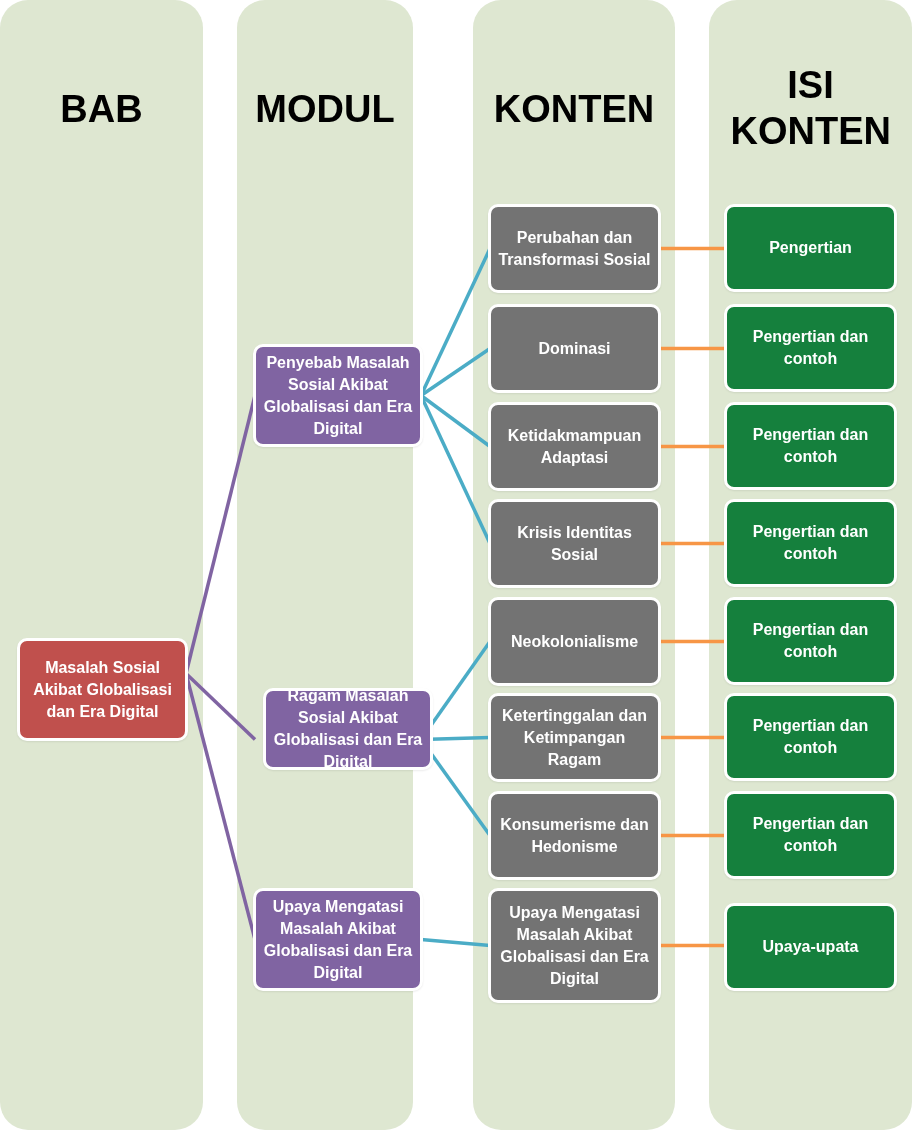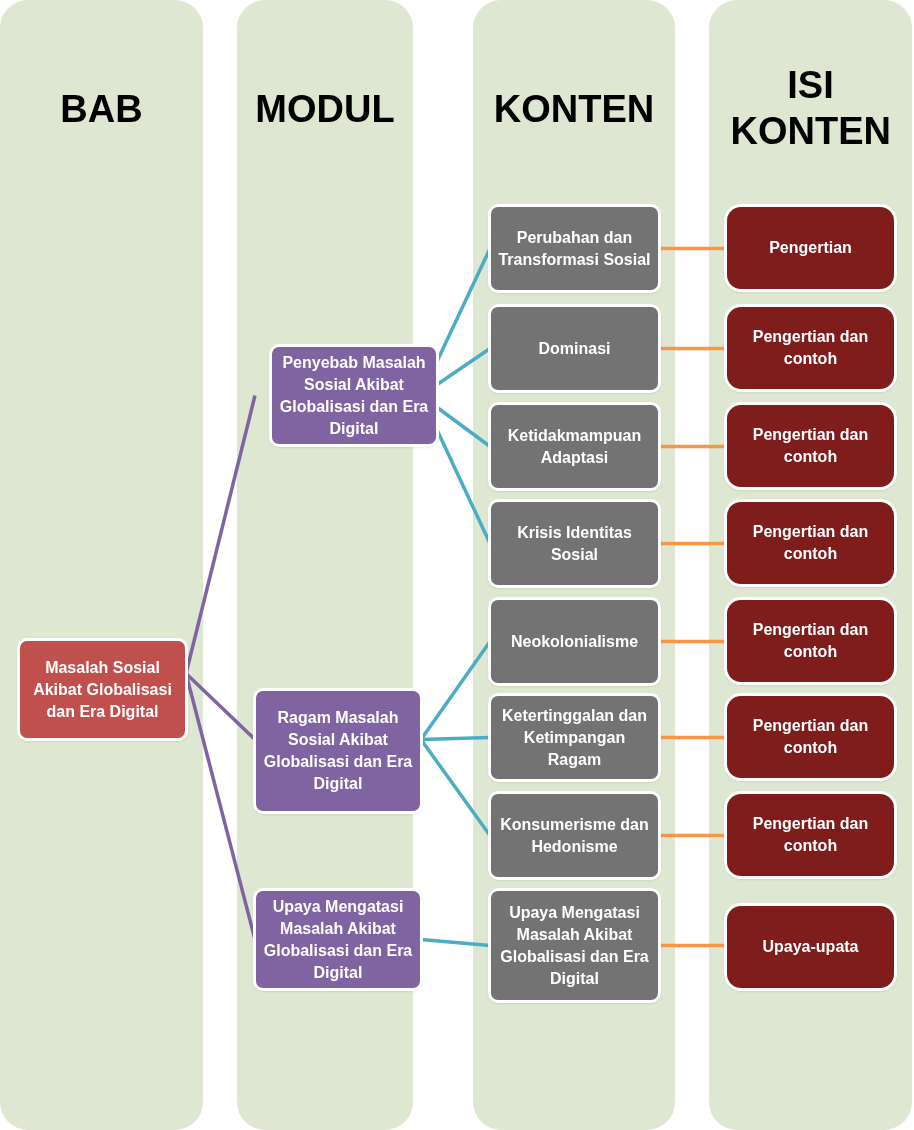--- a/index.html
+++ b/index.html
@@ -10,21 +10,21 @@
   .col-head { position: absolute; left: 0; right: 0; text-align: center;
               font-weight: bold; font-size: 38px; color: #000; line-height: 46px; }
   svg#links { position: absolute; left: 0; top: 0; }
   .node { position: absolute; box-sizing: border-box; border: 3px solid #ffffff;
           border-radius: 10px; color: #ffffff; font-weight: bold; font-size: 16px;
           line-height: 22px; text-align: center; display: flex; align-items: center;
           justify-content: center; padding: 2px 4px; box-shadow: 0 1px 2px rgba(0,0,0,0.08); }
   .n-bab { background: #c0504d; }
   .n-mod { background: #8064a2; }
   .n-kon { background: #737373; }
-  .n-isi { background: #7f1d1d; border-radius: 17px; }
+  .n-isi { background: #15803d; }
   .node span { display: block; }
 </style>
 </head>
 <body>
 
 <div class="col" style="left:0;width:203px;">
   <div class="col-head" style="top:86px;">BAB</div>
 </div>
 <div class="col" style="left:237px;width:176px;">
   <div class="col-head" style="top:86px;">MODUL</div>
@@ -55,24 +55,24 @@
     <line x1="421" y1="739.5" x2="490" y2="835.5" stroke="#4bacc6" stroke-width="3.5"></line>
     <line x1="659" y1="835.5" x2="726" y2="835.5" stroke="#f79646" stroke-width="3.5"></line>
     <line x1="421" y1="939.5" x2="490" y2="945.5" stroke="#4bacc6" stroke-width="3.5"></line>
     <line x1="659" y1="945.5" x2="726" y2="945.5" stroke="#f79646" stroke-width="3.5"></line>
   </svg>
 
 <div id="nodes">
     <div class="node n-bab" style="left: 17px; top: 638px; width: 171px; height: 103px; text-align: center;">
       <span>Masalah Sosial Akibat Globalisasi dan Era Digital</span>
     </div>
-    <div class="node n-mod" style="left: 253px; top: 344px; width: 170px; height: 103px; margin-left: 16px;">
+    <div class="node n-mod" style="left: 253px; top: 344px; width: 170px; height: 103px;">
       <span>Penyebab Masalah Sosial Akibat Globalisasi dan Era Digital</span>
     </div>
-    <div class="node n-mod" style="left: 253px; top: 688px; width: 170px; height: 126px;">
+    <div class="node n-mod" style="left: 263px; top: 688px; width: 170px; height: 82px;">
       <span>Ragam Masalah Sosial Akibat Globalisasi dan Era Digital</span>
     </div>
     <div class="node n-mod" style="left: 253px; top: 888px; width: 170px; height: 103px;">
       <span>Upaya Mengatasi Masalah Akibat Globalisasi dan Era Digital</span>
     </div>
     <div class="node n-kon" style="left: 488px; top: 204px; width: 173px; height: 89px;">
       <span>Perubahan dan Transformasi Sosial</span>
     </div>
     <div class="node n-isi" style="left: 724px; top: 204px; width: 173px; height: 88px;">
       <span>Pengertian</span>

